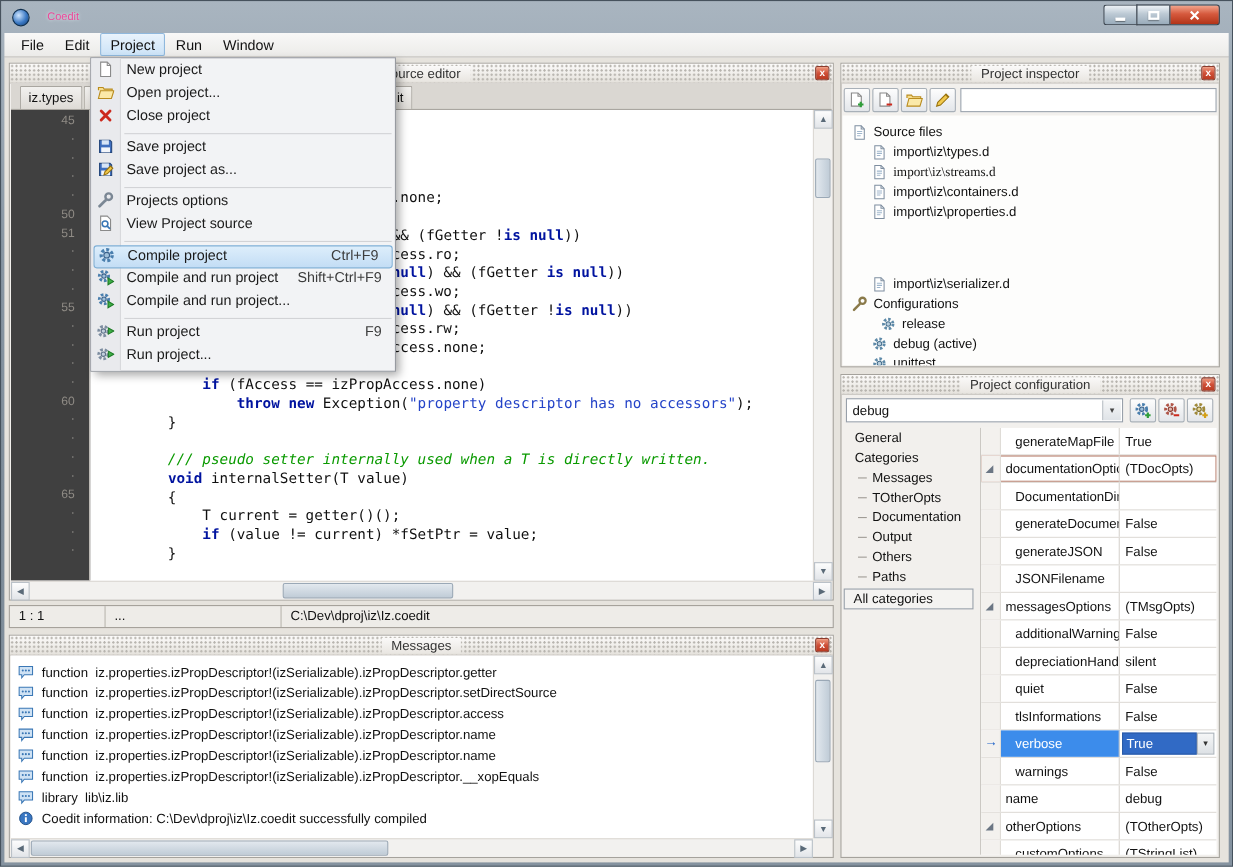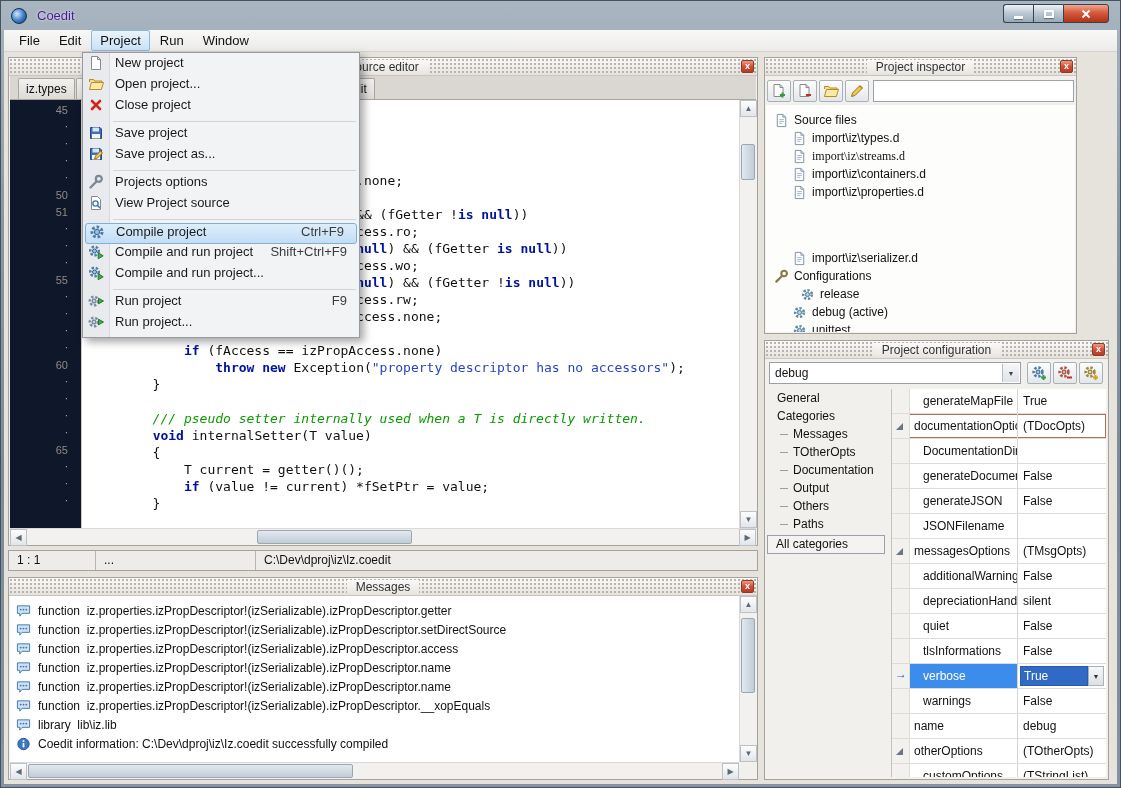--- a/index.html
+++ b/index.html
@@ -4,21 +4,21 @@
 <style>
 *{margin:0;padding:0;box-sizing:border-box}
 html,body{width:1121px;height:788px}
 body{position:relative;overflow:hidden;font-family:"Liberation Sans",sans-serif;font-size:12px;color:#111;
 background:linear-gradient(180deg,#a9b5c0 0%,#8997a4 28%,#7d8b98 60%,#8593a0 100%);cursor:default;user-select:none}
 .frame{position:absolute;inset:0;border:1px solid #46525d;pointer-events:none;z-index:99}
 
 
 .titlebar{position:absolute;left:1px;top:1px;right:1px;height:29px;display:flex;align-items:center;padding-left:10px}
 .app-icon{width:16px;height:16px;border-radius:50%;background:radial-gradient(circle at 5px 5px,#cfe6ff,#3b79c4 55%,#123a6e);border:1px solid #10304f;flex:none}
-.title-text{margin-left:10px;font-size:13px;color:#4c1d95;text-shadow:0 0 3px #e8eef4}
+.title-text{margin-left:16px;font-size:10px;color:#ec4899;text-shadow:0 0 3px #e8eef4}
 .winbtns{position:absolute;top:4px;right:12px;display:flex}
 .wbtn{height:19px;border:1px solid #39424c;border-right-width:0;background:linear-gradient(#eef3f7,#bcc9d4 45%,#99abba);display:flex;align-items:center;justify-content:center}
 .wbtn.minb{width:30px;border-radius:3px 0 0 3px}
 .wbtn.maxb{width:30px}
 .wbtn.closeb{width:46px;border-right-width:1px;border-radius:0 3px 3px 0;background:linear-gradient(#f2a78f,#d65a3e 45%,#b23317)}
 .g-min{width:9px;height:3px;background:#fff;margin-top:8px;box-shadow:0 1px 1px rgba(0,0,0,.4)}
 .g-max{width:10px;height:8px;border:2px solid #fff;box-shadow:0 1px 1px rgba(0,0,0,.35)}
 
 
 .menubar{position:absolute;left:4px;top:30px;width:1113px;height:22px;background:linear-gradient(#f8f8f7,#ecebe9);border-bottom:1px solid #d6d3ce;display:flex;align-items:center;padding-left:6px;font-size:13px;z-index:5}
@@ -32,21 +32,21 @@
 .phead{position:absolute;left:0;top:0;right:0;height:18px;display:flex;align-items:center;justify-content:center;color:#333;
 background-image:radial-gradient(circle,#b7b4ae .9px,transparent 1.2px),linear-gradient(#fcfbfa,#e5e2dc);background-size:4px 4px,100% 100%;border-bottom:1px solid #c9c6c0}
 .phead-title{padding:0 9px;background:linear-gradient(#faf9f8,#e9e6e1);white-space:nowrap}
 .pclose{position:absolute;right:3px;top:2px;width:13px;height:13px;border:1px solid #8d3b2c;border-radius:2px;background:linear-gradient(#ef9a7f,#d05038 50%,#b93a22);color:#fff;font-size:9px;line-height:11px;text-align:center;font-weight:bold}
 
 
 .tabsrow{position:absolute;left:1px;right:1px;top:18px;height:24px;background:#dad7d2;border-bottom:1px solid #a9a6a0;display:flex;align-items:flex-end;padding-left:8px}
 .tab{height:21px;line-height:20px;padding:0 7px;border:1px solid #a9a6a0;border-bottom:none;background:linear-gradient(#f2f1ef,#dedb d6);background:linear-gradient(#f2f1ef,#dedbd6);margin-right:1px;border-radius:2px 2px 0 0;white-space:nowrap}
 .tab.sel{background:#fdfdfc;height:23px}
 .editor{position:absolute;left:1px;right:18px;top:42px;bottom:17px;background:#fff;display:flex;overflow:hidden}
-.gutter{width:72px;background:#0f172a;border-right:1px solid #cbc8c2;padding-top:4px;flex:none}
+.gutter{width:72px;background:#404040;border-right:1px solid #cbc8c2;padding-top:4px;flex:none}
 .gl{height:17px;text-align:right;padding-right:13px;font-size:11px;color:#8f8b85}
 .gl.dot{color:#bab6af;font-size:10px}
 .codecol{flex:1;padding:4px 0 0 8px;font:13px/17px "DejaVu Sans Mono",monospace;color:#101010;overflow:hidden}
 .cl{height:17px;white-space:pre}
 .kw{color:#00139f;font-weight:bold}
 .st{color:#2544c8}
 .cm{color:#0a9a00;font-style:italic}
 
 
 .sbv{position:absolute;width:17px;background:#f2f1ef;border-left:1px solid #dcd9d4}
@@ -323,21 +323,21 @@
     <div class="sb-thumb" style="left:1px;right:1px;top:22px;height:75px"></div>
     <div class="sb-btn" style="bottom:0;left:0">▼</div>
   </div>
   <div class="sbh" style="left:1px;right:18px;bottom:0">
     <div class="sb-btn" style="left:0;top:0">◀</div>
     <div class="sb-thumb" style="top:1px;bottom:1px;left:18px;width:325px"></div>
     <div class="sb-btn" style="right:0;top:0">▶</div>
   </div>
 </div>
 
-<div class="panel" style="left:764px;top:57px;width:313px;height:277px">
+<div class="panel" style="left:764px;top:57px;width:345px;height:277px">
   <div class="phead">
     <span class="phead-title">Project inspector</span>
     <span class="pclose">x</span>
   </div>
   <div class="itoolbar" id="insp-toolbar">
       <div class="tbtn">
         <span class="ico">
           <svg viewBox="0 0 16 16">
             <path d="M3 1.5h6l3 3v9H3z" fill="#fff" stroke="#8a8a8a"></path>
             <path d="M9 1.5v3h3" fill="none" stroke="#8a8a8a"></path>

